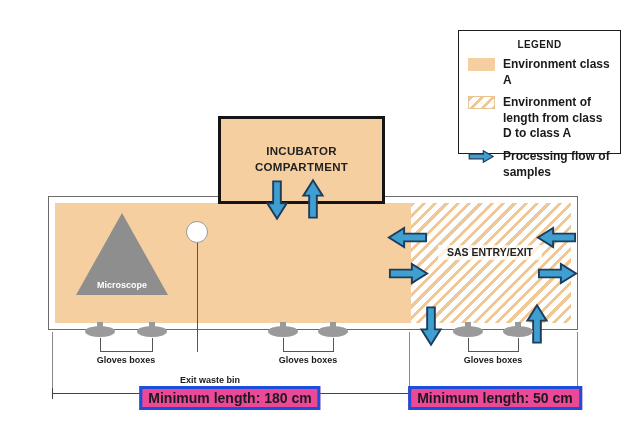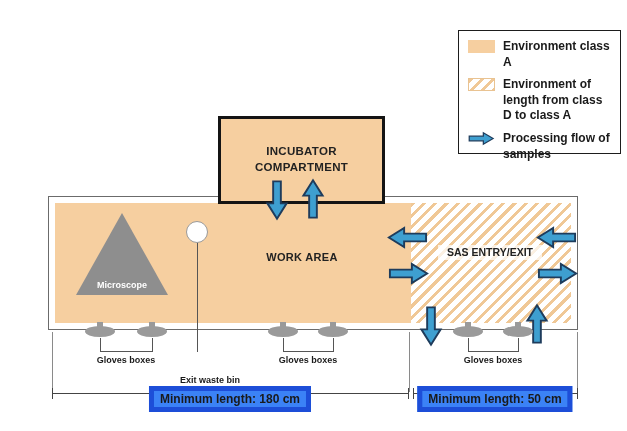--- a/index.html
+++ b/index.html
@@ -51,43 +51,42 @@
 
   .vline { width:1px; background:#555; }
   .hline { height:1px; background:#555; }
 
   .note { font-weight:bold; font-size:9px; text-align:center; color:#1a1a1a; top:355px; width:84px; }
 
   
   .dim-line { top:393px; height:1px; background:#444; }
   .dim-tick { top:388px; width:1px; height:11px; background:#444; }
   .guide { width:1px; background:#8a8a8a; top:332px; height:60px; }
-  .dim-label { top:386px; transform:translateX(-50%); background:#3b82f6; border:5px solid #1d4ed8;
-               font-size:12px; font-weight:bold; padding:1px 6px; white-space:nowrap; }
+  .dim-label { top:386px; transform:translateX(-50%); background:#ec4899; border:3px solid #1d4ed8;
+               font-size:14px; font-weight:bold; padding:1px 6px; white-space:nowrap; }
 
   
   .legend { left:458px; top:30px; width:163px; height:124px; border:1.5px solid #1d1d1d; background:#ffffff; padding:8px 9px 6px 9px; }
   .legend-title { text-align:center; font-weight:bold; font-size:10px; letter-spacing:.4px; margin-bottom:7px; }
   .legend-row { display:flex; align-items:flex-start; gap:8px; margin-bottom:7px; }
   .legend-swatch { flex:0 0 27px; height:13px; margin-top:1px; }
   .sw-classa { background:#f6cfa0; }
   .sw-passage { border:1px solid #e9c392; }
   .legend-arrow { flex:0 0 27px; height:15px; }
   .legend-arrow svg { display:block; width:100%; height:100%; }
   .legend-text { font-size:12px; line-height:1.3; color:#1a1a1a;font-weight:bold; }
 </style>
 </head>
 <body>
 
 <div class="canvas">
 
   <div class="abs outer-box"></div>
 
   <div class="abs work-area"></div>
-  <span class="abs wa-label">WORK AREA</span>
 
   <div class="abs sas-area hatch"></div>
   <div class="abs sas-label">SAS ENTRY/EXIT</div>
 
   <div class="abs tri"></div>
   <span class="abs micro-label">Microscope</span>
 
   <div class="abs bin-circle"></div>
   <div class="abs bin-line"></div>
 
@@ -164,20 +163,21 @@
   <div class="abs dim-tick" style="left:52px;"></div>
   <div class="abs dim-tick" style="left:408px;"></div>
   <div class="abs dim-label" style="left:230px;">Minimum length: 180 cm</div>
 
   <div class="abs dim-line" style="left:413px; width:165px;"></div>
   <div class="abs dim-tick" style="left:413px;"></div>
   <div class="abs dim-tick" style="left:577px;"></div>
   <div class="abs dim-label" style="left:495px;">Minimum length: 50 cm</div>
 
   <div class="abs legend">
+    <div class="legend-title">LEGEND</div>
     <div class="legend-row">
       <div class="legend-swatch sw-classa"></div>
       <div class="legend-text">Environment class A</div>
     </div>
     <div class="legend-row">
       <div class="legend-swatch hatch sw-passage"></div>
       <div class="legend-text">Environment of length from class D to class A</div>
     </div>
     <div class="legend-row">
       <div class="legend-arrow">

